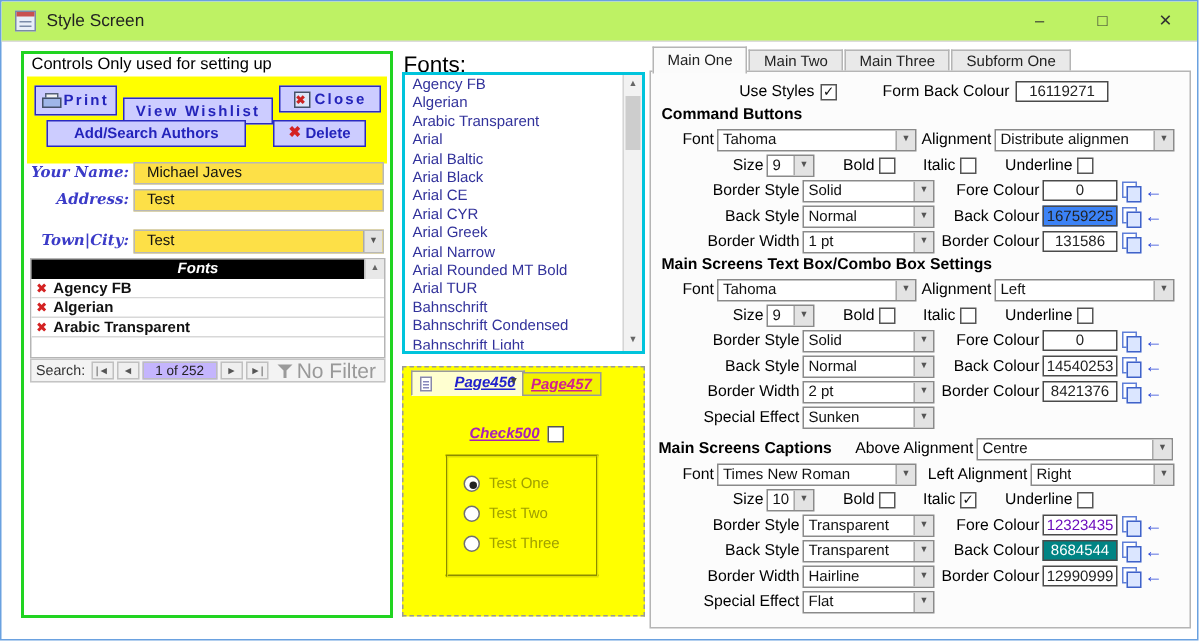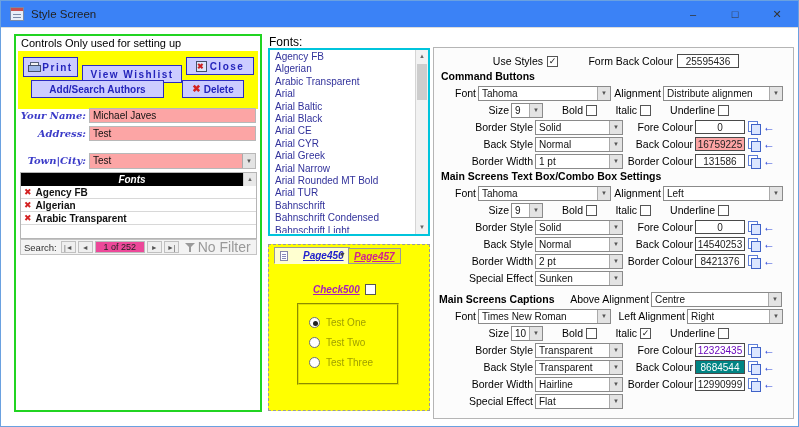--- a/index.html
+++ b/index.html
@@ -1,63 +1,63 @@
 <!DOCTYPE html>
 <html><head>
 <meta charset="utf-8">
 <style>
   * { margin:0; padding:0; box-sizing:border-box; }
   html,body { width:799px; height:427px; }
   body { font-family:"Liberation Sans","DejaVu Sans",sans-serif; background:#fff; }
   .window { position:relative; width:799px; height:427px; border:1px solid #6aa1e0; background:#fff; overflow:hidden; }
 
   
-  .titlebar { position:absolute; left:0; top:0; right:0; height:27px; background:#3b82f6; border-bottom:1px solid #dcdcdc; display:flex; align-items:center; }
+  .titlebar { position:absolute; left:0; top:0; right:0; height:27px; background:#bef264; border-bottom:1px solid #dcdcdc; display:flex; align-items:center; }
   .iapp { width:14px; height:14px; background:#e8eef8; border:1px solid #7a8aa8; position:relative; margin:0 7px 0 9px; flex:0 0 auto; }
   .iapp::before { content:''; position:absolute; left:0; top:0; right:0; height:3px; background:#c85050; }
   .iapp::after { content:''; position:absolute; left:2px; top:6px; width:8px; height:1px; background:#7a8aa8; box-shadow:0 3px 0 #7a8aa8; }
   .wtitle { font-size:11.5px; color:#222; }
   .wctrls { margin-left:auto; display:flex; height:27px; }
   .winbtn { width:42px; text-align:center; line-height:27px; font-size:11px; color:#333; cursor:pointer; }
 
   
   .left-panel { position:absolute; left:13px; top:33px; width:248px; height:378px; border:2px solid #21d421; background:#fff; }
   .lp-heading { position:absolute; left:5px; top:1px; font-size:11px; font-weight:normal; color:#000; }
   .yellow-block { position:absolute; left:2px; top:15px; width:240px; height:58px; background:#ffff00; }
   .acc-btn { position:absolute; background:#ccccff; border:1px solid #2b2bc0; color:#2424bb; font-weight:bold; font-size:10px; display:flex; align-items:center; justify-content:center; gap:3px; cursor:pointer; font-family:"Liberation Sans",sans-serif; white-space:nowrap; }
   .sp { letter-spacing:1.5px; }
   .iprint { position:relative; width:11px; height:10px; flex:0 0 auto; }
   .iprint::before { content:''; position:absolute; left:2px; top:0; width:7px; height:4px; background:#f2f2f2; border:1px solid #55607a; }
   .iprint::after { content:''; position:absolute; left:0; top:3px; width:11px; height:5px; background:#9fb6e8; border:1px solid #45506a; }
   .iclosef { width:11px; height:11px; border:1px solid #45506a; background:#dce6fa; font-size:8px; line-height:10px; color:#c22; text-align:center; flex:0 0 auto; }
   .idel { color:#d42222; font-size:10px; line-height:10px; flex:0 0 auto; }
 
   .script-label { position:absolute; font-family:"DejaVu Serif",serif; font-style:italic; font-weight:bold; color:#3b3bc8; font-size:10px; text-align:right; }
-  .fieldbox { position:absolute; background:#fca5a5; border:1px solid #b8b8b8; font-size:10px; color:#111; padding:1px 3px; overflow:hidden; white-space:nowrap; }
+  .fieldbox { position:absolute; background:#fde047; border:1px solid #b8b8b8; font-size:10px; color:#111; padding:1px 8px; overflow:hidden; white-space:nowrap; }
   .fieldcombo { padding-right:15px; }
   .dd { position:absolute; right:0; top:0; bottom:0; width:13px; background:#e3e3e3; border-left:1px solid #aaa; font-size:6px; color:#555; display:flex; align-items:center; justify-content:center; cursor:pointer; }
 
   .subform { position:absolute; left:4px; top:136px; width:237px; height:67px; border:1px solid #b5b5b5; background:#fff; }
   .sf-header { display:flex; height:13px;border-radius:6px; }
   .sf-title { flex:1; background:#000; color:#fff; font-style:italic; font-weight:bold; font-size:10px; text-align:center; line-height:13px; }
   .sf-corner { width:13px; background:#e8e8e8; border-left:1px solid #cfcfcf; font-size:6px; color:#666; text-align:center; line-height:13px; }
   .sf-row { display:flex; align-items:center; height:13px; border-bottom:1px solid #d8d8d8; padding-left:3px; gap:4px; background:#fff; }
   .row-x { color:#d42222; font-size:9px; line-height:10px; }
   .row-text { font-size:10px; color:#111; font-weight:600; }
   .recnav { position:absolute; left:4px; top:203px; width:237px; height:16px; background:#f3f3f3; border:1px solid #c4c4c4; display:flex; align-items:center; gap:2px; padding:0 3px; }
   .recnav-label { font-size:9.5px; color:#333; margin-right:2px; }
   .nav-btn { min-width:15px; height:12px; border:1px solid #c0c0c0; background:#efefef; font-size:7px; display:flex; align-items:center; justify-content:center; color:#555; cursor:pointer; }
-  .pos-box { width:50px; height:12px; border:1px solid #bdbdbd; background:#ec4899; font-size:9px; display:flex; align-items:center; justify-content:center; color:#222; }
+  .pos-box { width:50px; height:12px; border:1px solid #bdbdbd; background:#c4b5fd; font-size:9px; display:flex; align-items:center; justify-content:center; color:#222; }
   .ifunnel { position:relative; width:11px; height:11px; margin-left:4px; }
   .ifunnel::before { content:''; position:absolute; left:0; top:1px; width:0; border-left:5px solid transparent; border-right:5px solid transparent; border-top:5px solid #9a9a9a; }
   .ifunnel::after { content:''; position:absolute; left:4px; top:5px; width:2px; height:5px; background:#9a9a9a; }
   .nofilter { font-size:14px; color:#999; }
 
   
-  .fonts-label { position:absolute; left:268px; top:34px; font-size:12px; color:#000; }
+  .fonts-label { position:absolute; left:268px; top:34px; font-size:15px; color:#000; }
   .fonts-listbox { position:absolute; left:267px; top:47px; width:162px; height:188px; border:2px solid #00c4dc; background:#fff; }
   .font-items { position:absolute; left:2px; top:1px; right:14px; bottom:1px; overflow:hidden; }
   .font-item { font-size:10px; color:#32329b; line-height:12.4px; padding-left:3px; white-space:nowrap; cursor:default; }
   .sb { position:absolute; right:0; top:0; bottom:0; width:13px; background:#f2f2f2; border-left:1px solid #d5d5d5; }
   .sb-btn { position:absolute; left:0; right:0; height:13px; font-size:6px; color:#666; text-align:center; line-height:13px; cursor:pointer; }
   .sb-up { top:0; }
   .sb-down { bottom:0; }
   .sb-thumb { position:absolute; left:1px; right:1px; top:14px; height:36px; background:#cdcdcd; cursor:pointer; }
 
   
@@ -85,21 +85,21 @@
   .tab-panel { position:absolute; left:432px; top:46px; width:361px; height:372px; border:1px solid #b5b5b5; background:#fcfcfc; padding:5px 5px 0 5px; z-index:2; }
 
   .srow { display:flex; align-items:center; height:16px; margin-bottom:1px; font-size:10.5px; color:#000; }
   .lbl { text-align:right; white-space:nowrap; overflow:hidden; flex:0 0 auto; }
   .lbl-left { text-align:left; }
   .sec-h { font-weight:bold; font-size:10.5px; height:15px; padding-left:2px; color:#000; }
   .mt5 { margin-top:5px; }
   .combo { position:relative; height:15px; border:1px solid #8a8a8a; background:#fff; font-size:10px; color:#111; display:flex; align-items:center; padding:0 14px 0 3px; overflow:hidden; white-space:nowrap; flex:0 0 auto; cursor:pointer; }
   .ctext { overflow:hidden; white-space:nowrap; }
   .vbox { height:14px; border:1px solid #4a4a4a; background:#fff; font-size:10px; color:#222; display:flex; align-items:center; justify-content:center; flex:0 0 auto; overflow:hidden; }
-  .v-lav { background:#fca5a5; }
+  .v-lav { background:#3b82f6; }
   .v-teal { background:#008484; color:#fff; }
   .v-purple { color:#6b0abc; }
   .cb { width:11px; height:11px; border:1px solid #555; background:#fff; font-size:9px; line-height:9px; text-align:center; color:#111; flex:0 0 auto; cursor:pointer; }
   .icopy { position:relative; width:13px; height:13px; display:inline-block; flex:0 0 auto; cursor:pointer; }
   .icopy::before { content:''; position:absolute; left:0; top:0; width:8px; height:9px; border:1px solid #5f7fd8; background:#fff; }
   .icopy::after { content:''; position:absolute; left:3px; top:3px; width:8px; height:9px; border:1px solid #3f62c8; background:#dbe6ff; }
   .iback { color:#2b46d9; font-weight:bold; font-size:12px; line-height:13px; flex:0 0 auto; cursor:pointer; }
 
   .w30{width:30px}.w32{width:32px}.w37{width:37px}.w50{width:50px}.w54{width:54px}
   .w62{width:62px}.w70{width:70px}.w74{width:74px}.w88{width:88px}.w94{width:94px}
@@ -244,28 +244,34 @@
         <span class="radio"></span>
         <span class="opt-label">Test Two</span>
       </div>
       <div class="opt-row" style="top:52px;">
         <span class="radio"></span>
         <span class="opt-label">Test Three</span>
       </div>
     </div>
   </div>
 
+  <div class="rtabs">
+    <span class="rtab active">Main One</span>
+    <span class="rtab">Main Two</span>
+    <span class="rtab">Main Three</span>
+    <span class="rtab">Subform One</span>
+  </div>
 
   <div class="tab-panel">
 
     <div class="srow">
       <span class="lbl w104">Use Styles</span>
       <span class="cb ml4">✓</span>
       <span class="lbl w101 ml14">Form Back Colour</span>
-      <span class="vbox w62 ml4">25595436</span>
+      <span class="vbox w62 ml4">16119271</span>
     </div>
 
     <div class="sec-h">Command Buttons</div>
 
     <div class="srow">
       <span class="lbl w37">Font</span>
       <span class="combo w133 ml2">
         <span class="ctext">Tahoma</span>
         <span class="dd">▼</span>
       </span>

